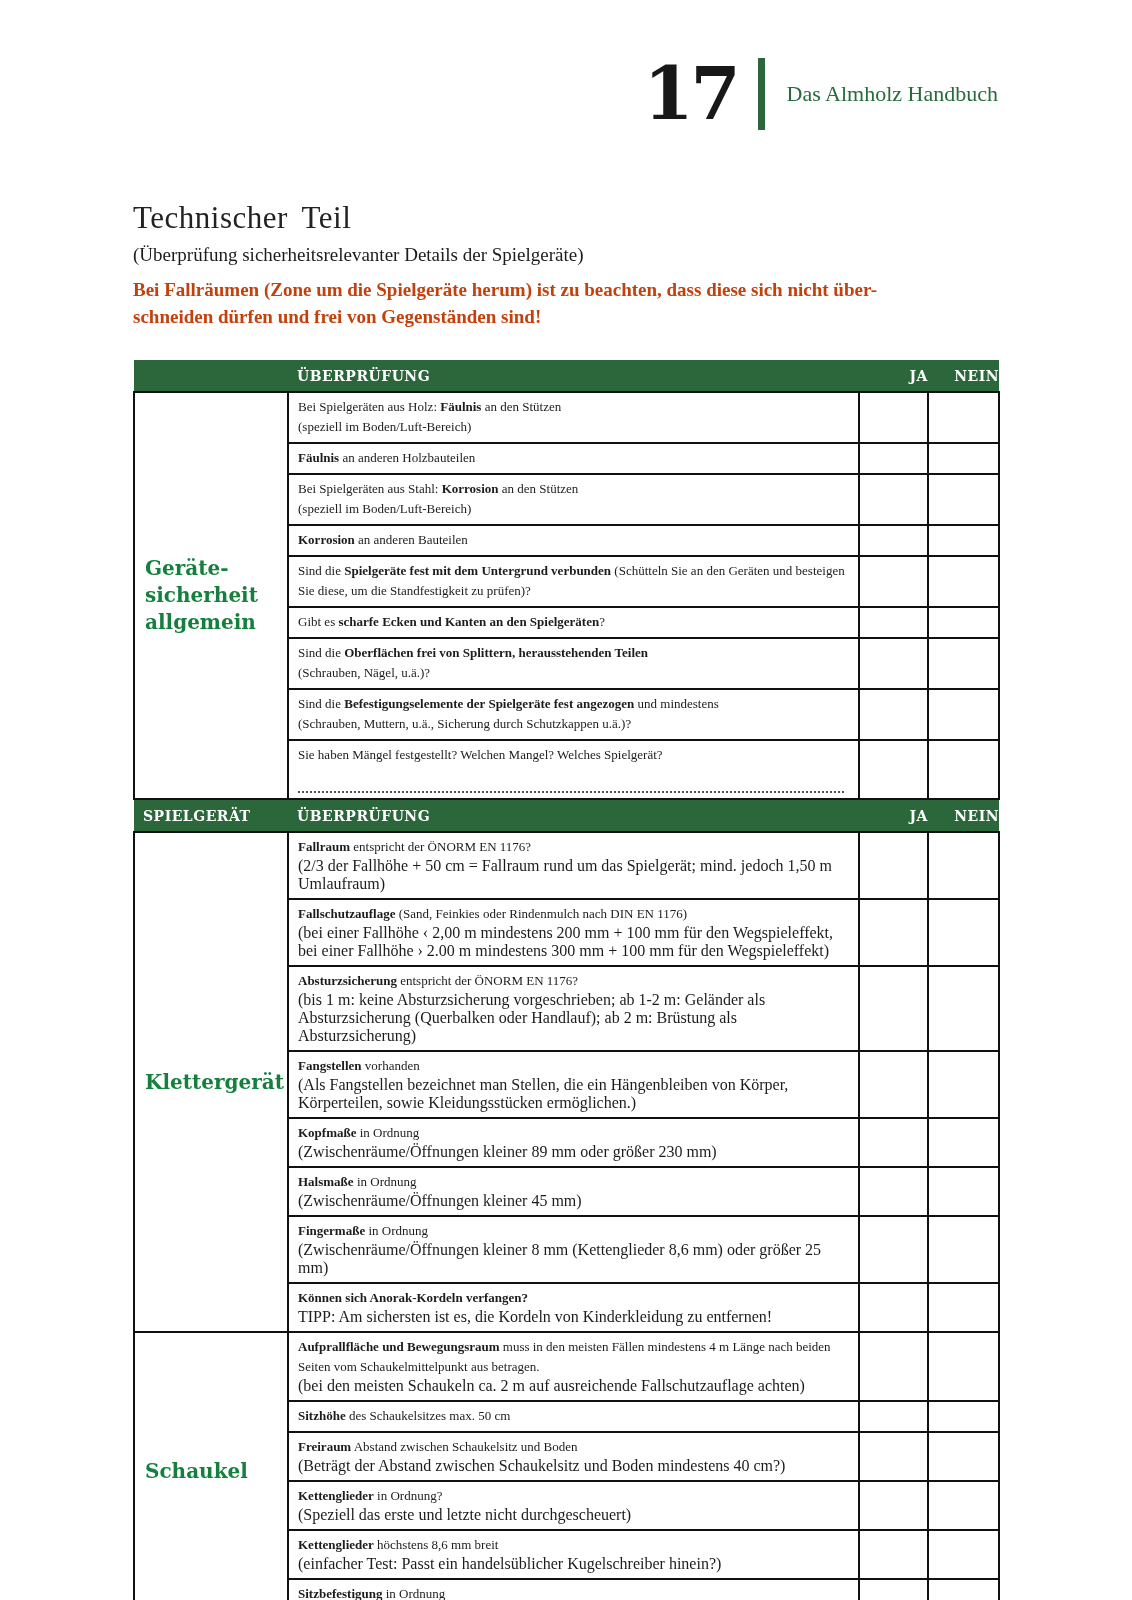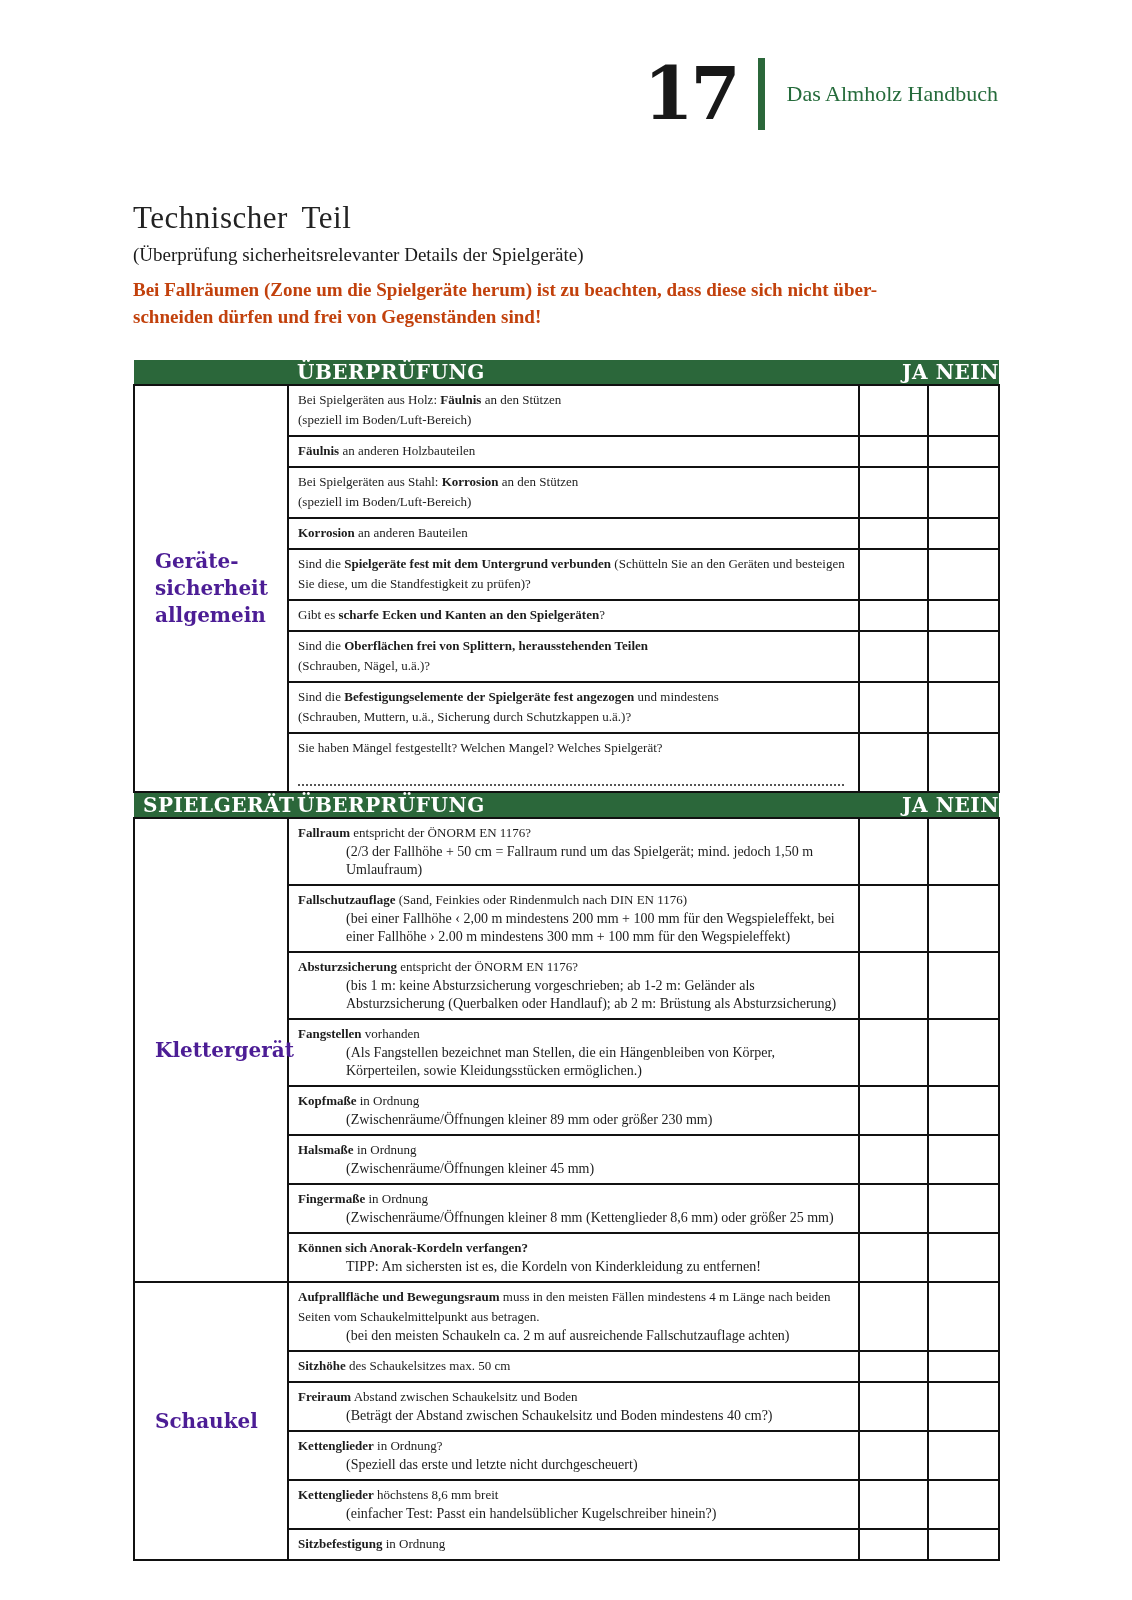--- a/index.html
+++ b/index.html
@@ -18,32 +18,32 @@
   .content { position:absolute; left:133px; top:200px; width:865px; }
   .doc-title { font-size:31px; font-weight:500; line-height:36px; letter-spacing:0.5px;
                word-spacing:6px; color:#222; }
   .doc-subtitle { font-size:19px; line-height:26px; margin-top:6px; }
   .intro { margin-top:8px; font-weight:bold; font-size:19px; line-height:27px; color:#c2410c; }
 
   
   table { border-collapse:collapse; table-layout:fixed; width:865px; margin-top:30px; }
   table.t2 { margin-top:0; }
   td, th { border:2px solid #111; vertical-align:top; }
-  tr.ghead th { border:none; background:#2b673a; color:#ffffff; height:20px;
-                font-family:"DejaVu Serif", serif; font-weight:bold; font-size:20px;
+  tr.ghead th { border:none; background:#2b673a; color:#ffffff; height:32px;
+                font-family:"DejaVu Serif", serif; font-weight:bold; font-size:14px;
                 letter-spacing:0.5px; vertical-align:middle; text-align:left;
                 padding:0 0 0 9px; }
   tr.ghead th.cbox { text-align:right; padding:0; }
-  td.label-cell { vertical-align:middle; padding:6px 6px 6px 20px;
+  td.label-cell { vertical-align:middle; padding:6px 6px 6px 10px;
                   font-family:"DejaVu Serif", serif; font-weight:bold; font-size:20px;
-                  line-height:27px; color:#4c1d95; }
+                  line-height:27px; color:#15803d; }
   td.check-cell { padding:4px 8px 5px 9px; }
   .main { font-size:13px; line-height:20px; }
   .main b { font-weight:bold; }
-  .sub  { font-size:14px; line-height:18px;margin-left:48px; }
+  .sub  { font-size:16px; line-height:18px; }
   td.cbox-cell { background:#fff; }
   .dotline { border-bottom:2px dotted #555; margin-top:26px; height:1px; width:99%; }
   tr.tall td.check-cell { height:58px; }
 </style>
 </head>
 <body>
 
 <div class="page">
 
   <div class="top-header">

